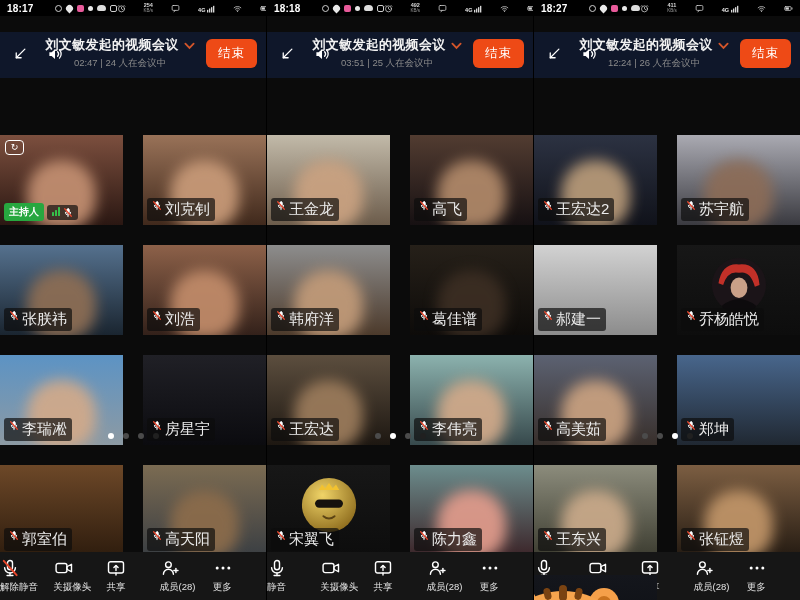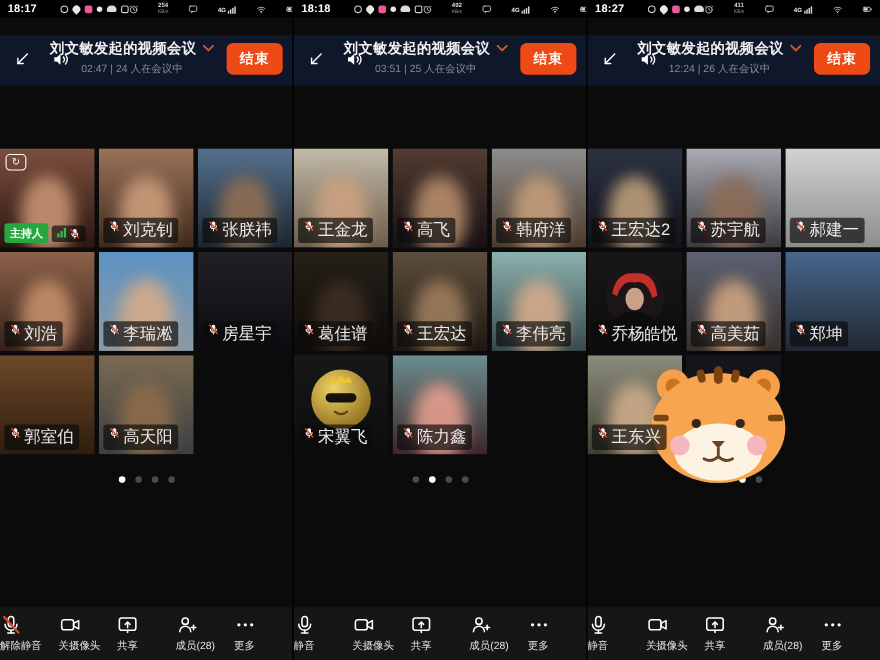--- a/index.html
+++ b/index.html
@@ -32,26 +32,26 @@
 
   
   .titlebar { position:absolute; top:16px; left:0; right:0; height:46px; background:#0f172a;margin-top:16px; }
   .win-controls { position:absolute; left:9px; top:11px; display:flex; gap:13px; align-items:center; }
   .wc-btn { width:22px; height:22px; display:flex; align-items:center; justify-content:center; cursor:pointer; }
   .title-stack { position:absolute; left:36px; right:62px; top:3px; text-align:center; }
   .title-row { display:inline-flex; align-items:center; gap:5px; cursor:pointer; }
   .m-title { color:#f2f2f2; font-size:13px; font-weight:600; letter-spacing:.3px; }
   .m-sub { margin-top:3px; color:#8b8b8b; font-size:9.5px; }
   .end-btn { position:absolute; right:9px; top:7px; border:none; cursor:pointer;
-    color:#fff; font-size:12.5px; font-weight:700; letter-spacing:1px;
+    color:#fff; font-size:12.5px; font-weight:400; letter-spacing:1px;
     padding:6px 12px; border-radius:6px; }
 
   
   .grid { position:absolute; top:135px; left:0; right:0; height:274px;
-    display:grid; grid-template-columns:repeat(3,1fr); grid-auto-rows:90px; gap:4px; }
+    display:grid; grid-template-columns:repeat(2,1fr); grid-auto-rows:90px; gap:20px; }
   .tile { position:relative; overflow:hidden; background:#161616; }
   .tile-tiger { overflow:visible; z-index:4; }
   .tbg { position:absolute; inset:0; }
   .tface { position:absolute; left:22%; top:28%; width:56%; height:76%;
     border-radius:48% 48% 42% 42%; filter:blur(7px); opacity:.92; }
   .tavatar { position:absolute; left:50%; top:44%; transform:translate(-50%,-50%);
     width:56px; height:56px; border-radius:50%; overflow:hidden; }
   .tavatar svg { display:block; width:100%; height:100%; }
   .tiger-art { position:absolute; left:-46px; top:2px; width:150px; height:118px; }
   .tiger-art svg { display:block; width:100%; height:100%; }
@@ -871,20 +871,37 @@
                   <rect x="9" y="3" width="6" height="11" rx="3" fill="#fff"></rect>
                   <path d="M5.5 11.5a6.5 6.5 0 0 0 13 0"></path>
                   <path d="M12 18v4"></path>
                   <path d="M4 3 20 21" stroke="#e8462c" stroke-width="3"></path>
                 </svg>
               </span>
               <span>王东兴</span>
             </span>
           </div>
         </div>
+        <div class="tile">
+          <div class="tbg" style="background: linear-gradient(rgb(124, 94, 66), rgb(38, 28, 19));"></div>
+          <div class="tface" style="background: rgb(194, 150, 105);"></div>
+          <div class="chips">
+            <span class="name-chip">
+              <span style="display: inline-flex;">
+                <svg width="10" height="11" viewBox="0 0 24 24" fill="none" stroke="#fff" stroke-width="2.2" stroke-linecap="round">
+                  <rect x="9" y="3" width="6" height="11" rx="3" fill="#fff"></rect>
+                  <path d="M5.5 11.5a6.5 6.5 0 0 0 13 0"></path>
+                  <path d="M12 18v4"></path>
+                  <path d="M4 3 20 21" stroke="#e8462c" stroke-width="3"></path>
+                </svg>
+              </span>
+              <span>张钲煜</span>
+            </span>
+          </div>
+        </div>
         <div class="tile tile-tiger">
           <div class="tbg" style="background: linear-gradient(rgb(20, 22, 28), rgb(11, 13, 17));"></div>
           <div class="tiger-art">
             <svg viewBox="0 0 130 118">
               <circle cx="24" cy="26" r="15" fill="#f5a04a"></circle>
               <circle cx="106" cy="26" r="15" fill="#f5a04a"></circle>
               <circle cx="24" cy="26" r="7" fill="#c9731f"></circle>
               <circle cx="106" cy="26" r="7" fill="#c9731f"></circle>
               <ellipse cx="65" cy="64" rx="61" ry="50" fill="#f7a54e"></ellipse>
               <rect x="61" y="8" width="8" height="16" rx="4" fill="#7a4312"></rect>

